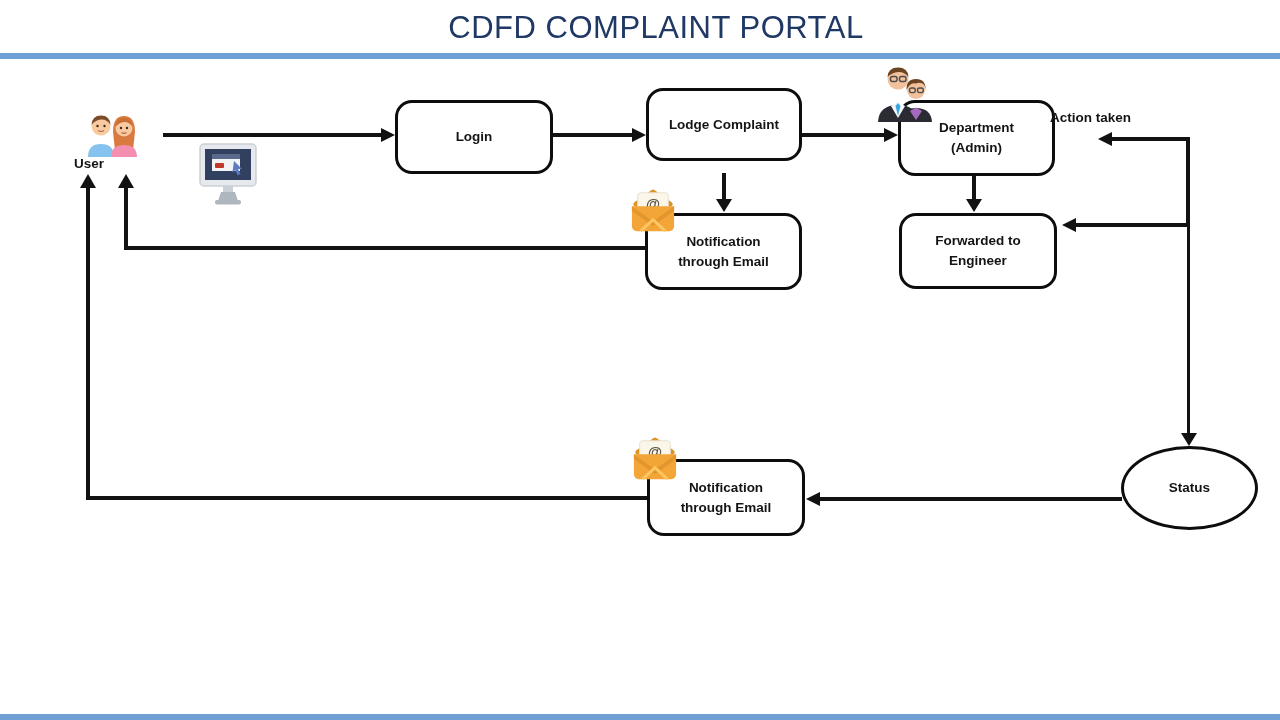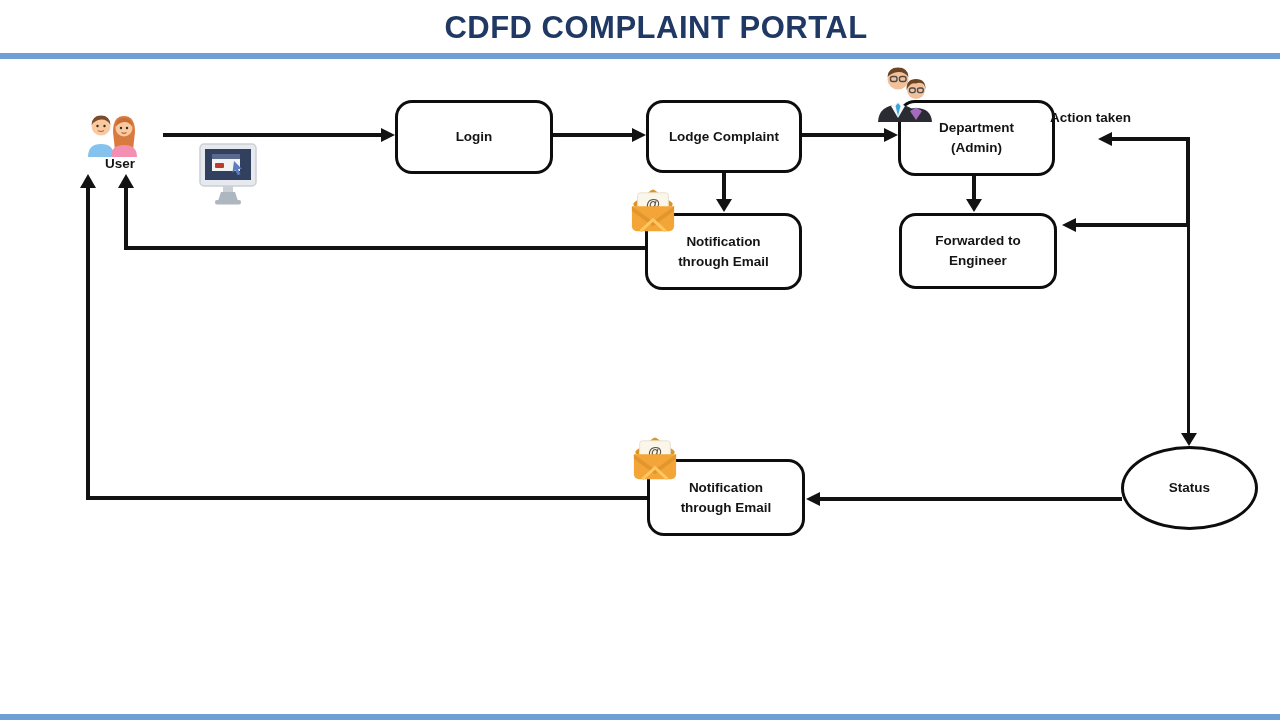--- a/index.html
+++ b/index.html
@@ -4,21 +4,21 @@
 <style>
   * { margin: 0; padding: 0; box-sizing: border-box; }
   html, body { background: #ffffff; }
   body { font-family: "Liberation Sans", sans-serif; }
   #canvas {
     position: relative; width: 1280px; height: 720px;
     background: #ffffff; overflow: hidden;
   }
   .title {
     position: absolute; top: 10px; left: 0; width: 1280px;
-    text-align: center; font-size: 31px; font-weight: 700;
+    text-align: center; font-size: 31px; font-weight: 400;
     letter-spacing: 0.5px; color: #1F3864; padding-left: 32px;
   }
   .accent-bar { position: absolute; left: 0; width: 1280px; height: 6px; background: #6FA0D5; }
   .bar-top { top: 53px; }
   .bar-bottom { top: 714px; }
 
   .node {
     position: absolute; background: #ffffff;
     border: 3.5px solid #0d0d0d; border-radius: 17px;
     display: flex; flex-direction: column; align-items: center; justify-content: center;
@@ -47,21 +47,21 @@
 <div id="canvas">
 
   <div class="title">CDFD COMPLAINT PORTAL</div>
   <div class="accent-bar bar-top"></div>
   <div class="accent-bar bar-bottom"></div>
 
   <div class="node" style="left:395px; top:100px; width:158px; height:74px;">
     <span>Login</span>
   </div>
 
-  <div class="node" style="left:646px; top:100px; width:156px; height:73px;">
+  <div class="node" style="left:646px; top:88px; width:156px; height:73px;">
     <span>Lodge Complaint</span>
   </div>
 
   <div class="node" style="left:898px; top:100px; width:157px; height:76px;text-align:center;">
     <span>Department</span>
     <span>(Admin)</span>
   </div>
 
   <div class="node" style="left:645px; top:213px; width:157px; height:77px;">
     <span>Notification</span>
@@ -75,21 +75,21 @@
 
   <div class="node" style="left:647px; top:459px; width:158px; height:77px;">
     <span>Notification</span>
     <span>through Email</span>
   </div>
 
   <div class="node ellipse" style="left:1121px; top:446px; width:137px; height:84px;">
     <span>Status</span>
   </div>
 
-  <div class="lbl" style="left:94px; top:156px; width:52px; text-align:center;">User</div>
+  <div class="lbl" style="left:74px; top:156px; width:52px; ">User</div>
   <div class="lbl" style="left:1050px; top:110px;">Action taken</div>
 
   <div class="hline" style="left:163px; top:133px; width:218px;"></div>
   <div class="arr arr-right" style="left:381px; top:128px;"></div>
 
   <div class="hline" style="left:553px; top:133px; width:79px;"></div>
   <div class="arr arr-right" style="left:632px; top:128px;"></div>
 
   <div class="hline" style="left:802px; top:133px; width:82px;"></div>
   <div class="arr arr-right" style="left:884px; top:128px;"></div>

